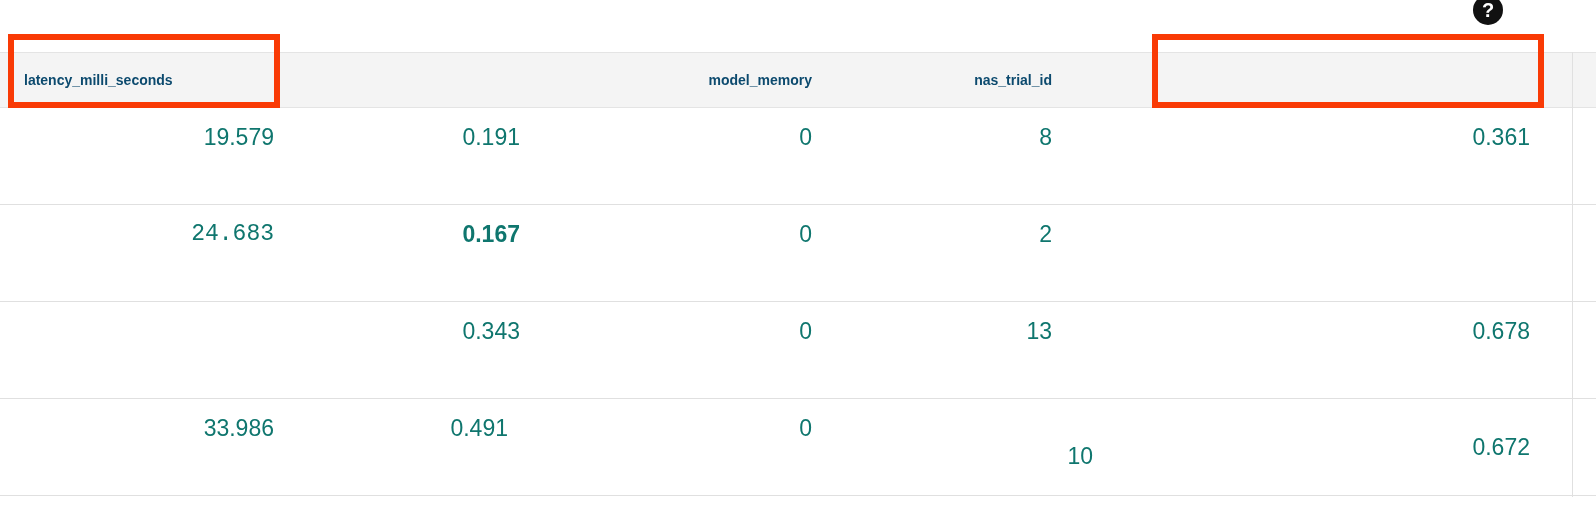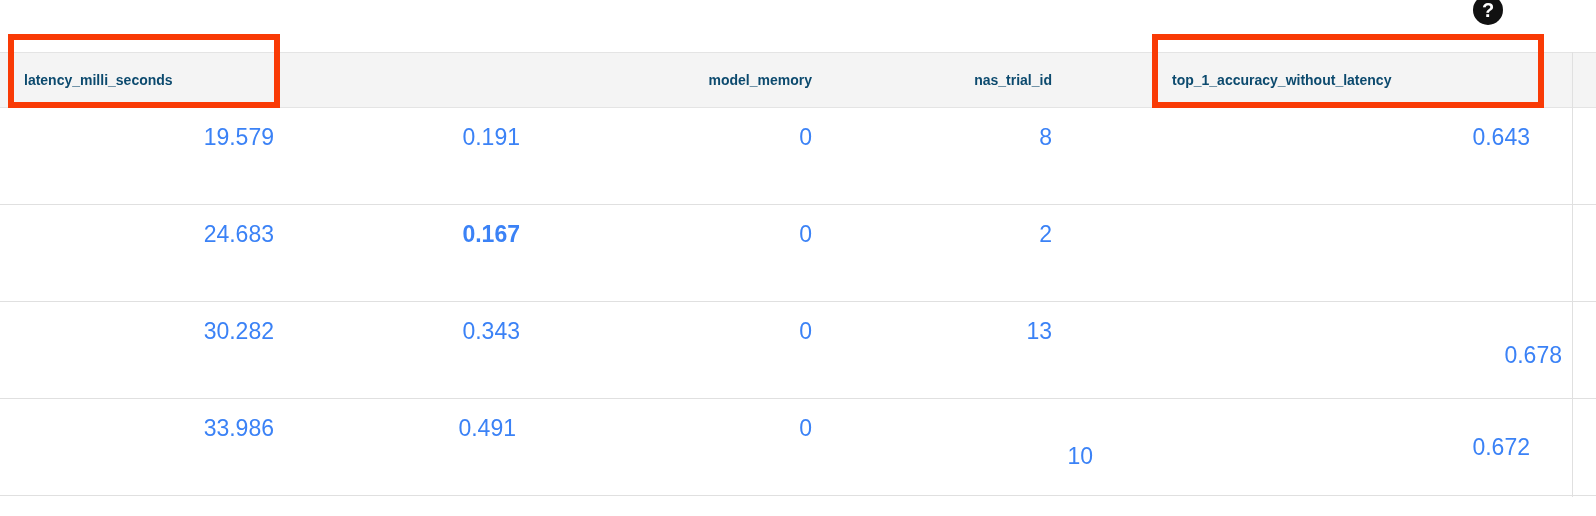--- a/index.html
+++ b/index.html
@@ -84,21 +84,21 @@
     border-bottom: 1px solid #e0e0e0;
     box-sizing: border-box;
     background: #ffffff;
   }
   .cell {
     position: absolute;
     top: 0;
     height: 56px;
     line-height: 56px;
     font-size: 23px;
-    color: #3b82f6;
+    color: #0f766e;
     text-align: right;
     white-space: nowrap;
     box-sizing: border-box;
   }
 
   
   .col-divider {
     position: absolute;
     top: 52px;
     width: 1px;
@@ -128,47 +128,45 @@
 <body>
 
 <div id="screen">
 
   <div class="table">
 
     <div class="header-row" id="header-row">
         <div class="header-cell align-left" style="left: 24px; width: 250px;">latency_milli_seconds</div>
         <div class="header-cell align-right" style="left: 540px; width: 272px;">model_memory</div>
         <div class="header-cell align-right" style="left: 830px; width: 222px;">nas_trial_id</div>
-        <div class="header-cell align-left" style="left: 1172px; width: 358px;">top_1_accuracy_without_latency</div>
       </div>
 
     <div id="body-rows">
         <div class="body-row" style="top: 109px;">
           <div class="cell" style="left: 24px; width: 250px;">19.579</div>
           <div class="cell" style="left: 300px; width: 220px;">0.191</div>
           <div class="cell" style="left: 540px; width: 272px;">0</div>
           <div class="cell" style="left: 830px; width: 222px;">8</div>
-          <div class="cell" style="left: 1172px; width: 358px;">0.643</div>
+          <div class="cell" style="left: 1172px; width: 358px;">0.361</div>
         </div>
         <div class="body-row" style="top: 206px;">
-          <div class="cell" style="left: 24px; width: 250px;">24.683</div>
+          <div class="cell" style="left: 24px; width: 250px; font-family: Liberation Mono, monospace;">24.683</div>
           <div class="cell" style="left: 300px; width: 220px; font-weight: bold;">0.167</div>
           <div class="cell" style="left: 540px; width: 272px;">0</div>
           <div class="cell" style="left: 830px; width: 222px;">2</div>
         </div>
         <div class="body-row" style="top: 303px;">
-          <div class="cell" style="left: 24px; width: 250px;">30.282</div>
           <div class="cell" style="left: 300px; width: 220px;">0.343</div>
           <div class="cell" style="left: 540px; width: 272px;">0</div>
           <div class="cell" style="left: 830px; width: 222px;">13</div>
-          <div class="cell" style="left: 1204px; width: 358px; margin-top: 24px;">0.678</div>
+          <div class="cell" style="left: 1172px; width: 358px;">0.678</div>
         </div>
         <div class="body-row" style="top: 400px;">
           <div class="cell" style="left: 24px; width: 250px;">33.986</div>
-          <div class="cell" style="left: 296px; width: 220px;">0.491</div>
+          <div class="cell" style="left: 288px; width: 220px;">0.491</div>
           <div class="cell" style="left: 540px; width: 272px;">0</div>
           <div class="cell" style="left: 871px; width: 222px; margin-top: 28px;">10</div>
           <div class="cell" style="left: 1172px; width: 358px; margin-top: 19px;">0.672</div>
         </div>
       </div>
 
     <div class="col-divider" style="left:1572px;"></div>
     <div class="header-tail" style="left:1573px; width:23px;"></div>
   </div>
 

